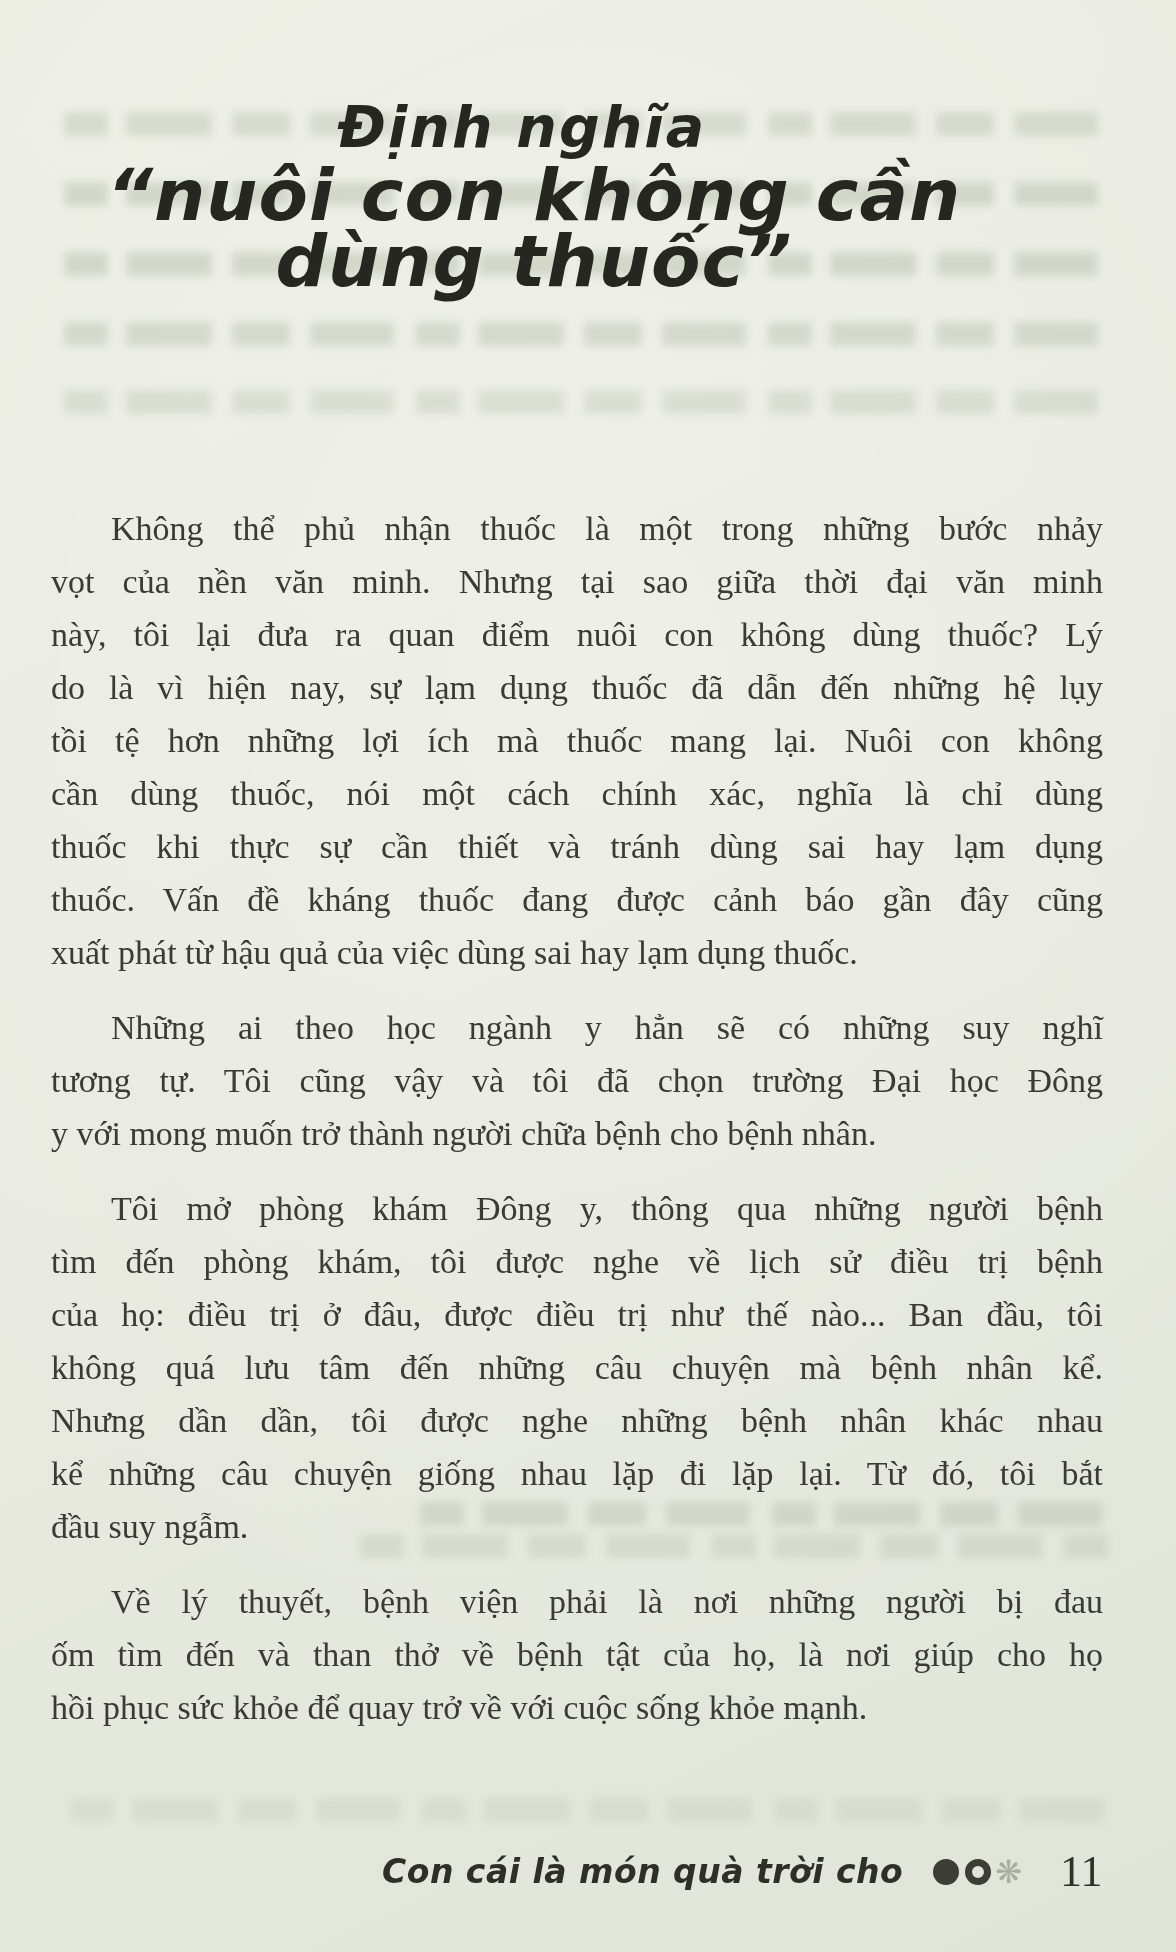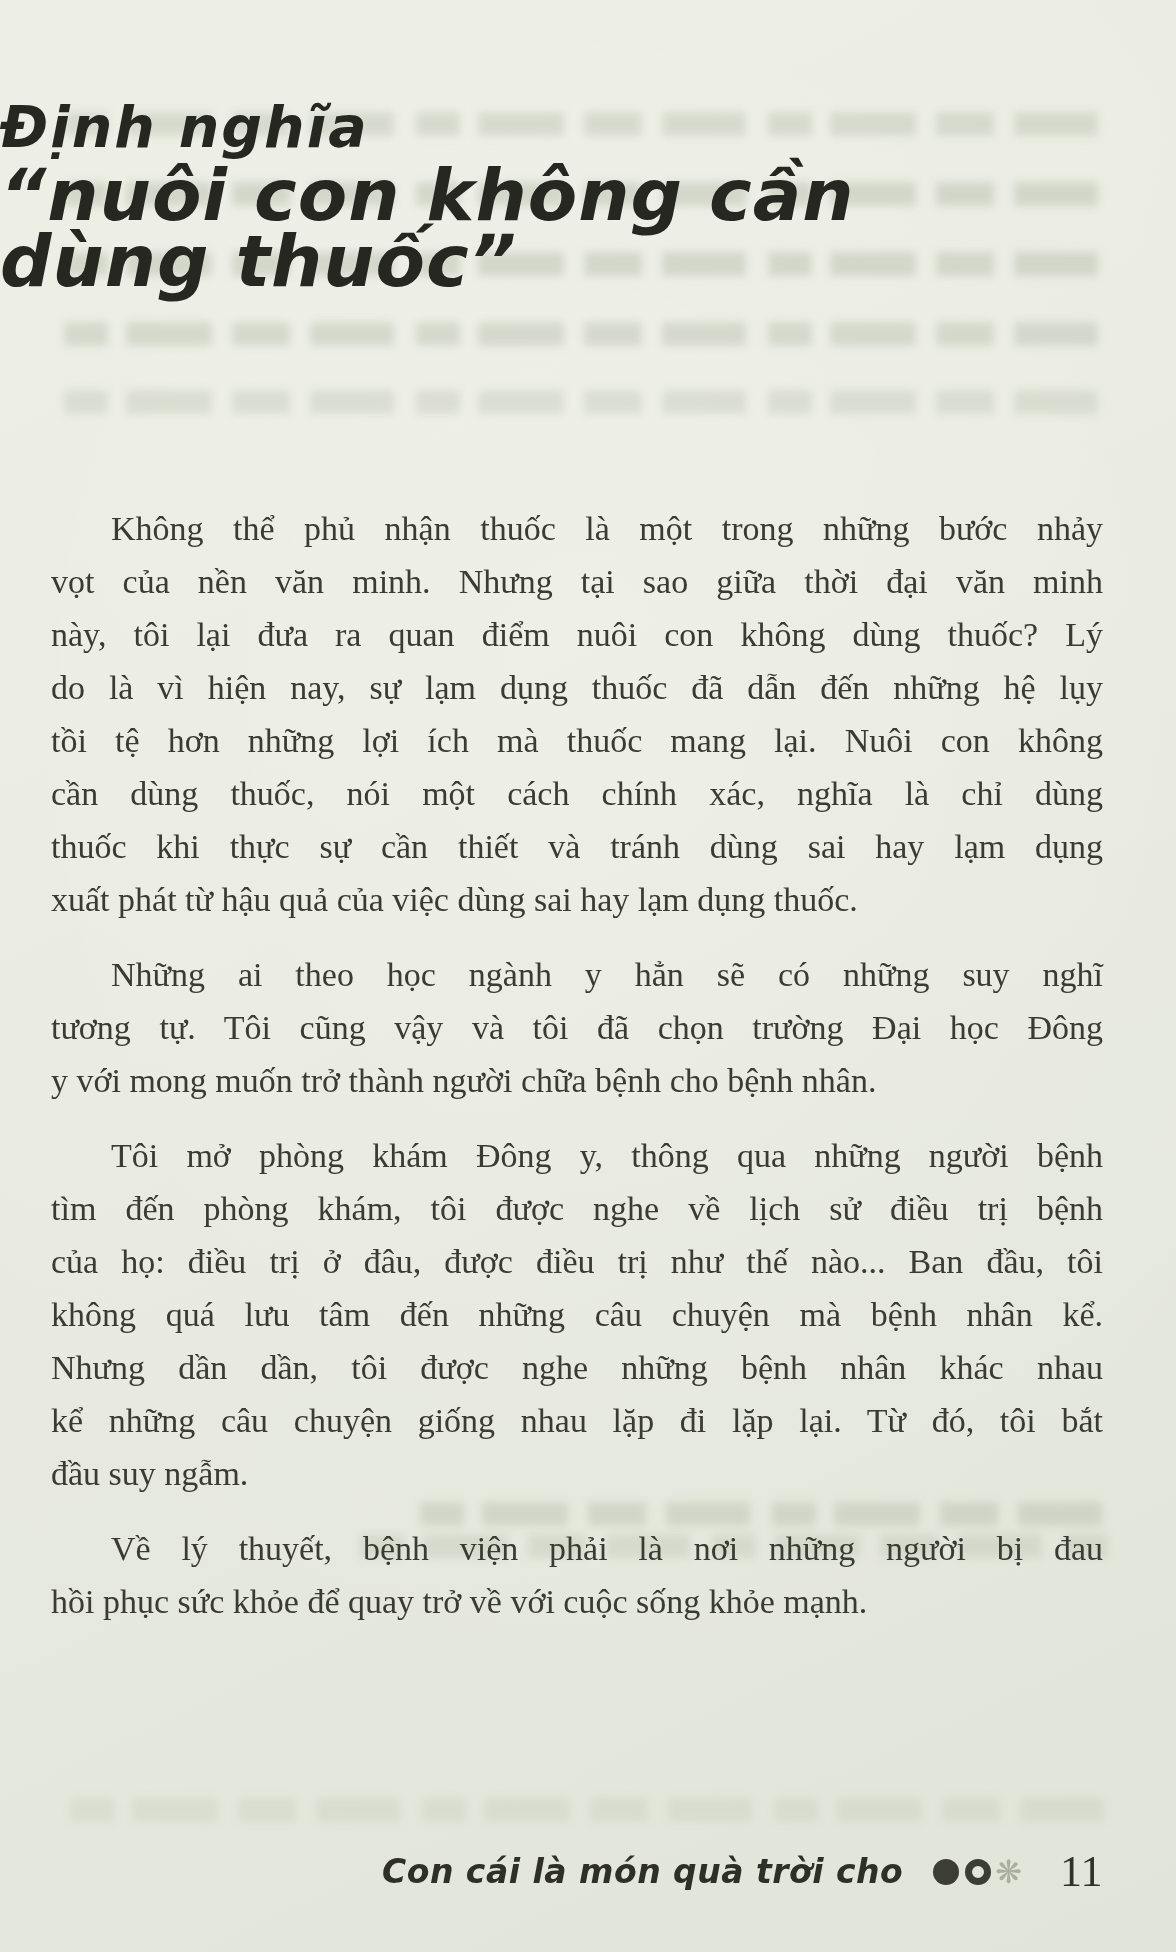--- a/index.html
+++ b/index.html
@@ -22,21 +22,21 @@
       currentColor 0 44px, transparent 44px 62px,
       currentColor 62px 148px, transparent 148px 168px,
       currentColor 168px 226px, transparent 226px 246px,
       currentColor 246px 330px, transparent 330px 352px);
     filter:blur(4px);
     opacity:.30;
   }
 
   .heading{
     position:absolute;top:94px;right:108px;
-    text-align:left;
+    text-align:center;
     color:var(--ink-heading,#262720);
     font-family:"DejaVu Sans", sans-serif;
     font-weight:800;font-style:italic;
   }
   .heading-line1{font-size:57px;line-height:66px;letter-spacing:2px;padding-right:24px;}
   .heading-line2{font-size:72px;line-height:66px;letter-spacing:1px;margin-top:2px;}
 
   .body-text{
     position:absolute;top:502px;left:51px;width:1052px;
     color:var(--ink-body,#3a3b33);
@@ -99,38 +99,40 @@
 
   <div class="body-text">
     <div class="para">
         <div class="line first">Không thể phủ nhận thuốc là một trong những bước nhảy</div>
         <div class="line">vọt của nền văn minh. Nhưng tại sao giữa thời đại văn minh</div>
         <div class="line">này, tôi lại đưa ra quan điểm nuôi con không dùng thuốc? Lý</div>
         <div class="line">do là vì hiện nay, sự lạm dụng thuốc đã dẫn đến những hệ lụy</div>
         <div class="line">tồi tệ hơn những lợi ích mà thuốc mang lại. Nuôi con không</div>
         <div class="line">cần dùng thuốc, nói một cách chính xác, nghĩa là chỉ dùng</div>
         <div class="line">thuốc khi thực sự cần thiết và tránh dùng sai hay lạm dụng</div>
+        <div class="line">thuốc. Vấn đề kháng thuốc đang được cảnh báo gần đây cũng</div>
         <div class="line last">xuất phát từ hậu quả của việc dùng sai hay lạm dụng thuốc.</div>
       </div>
     <div class="para">
         <div class="line first">Những ai theo học ngành y hẳn sẽ có những suy nghĩ</div>
         <div class="line">tương tự. Tôi cũng vậy và tôi đã chọn trường Đại học Đông</div>
         <div class="line last">y với mong muốn trở thành người chữa bệnh cho bệnh nhân.</div>
       </div>
     <div class="para">
         <div class="line first">Tôi mở phòng khám Đông y, thông qua những người bệnh</div>
         <div class="line">tìm đến phòng khám, tôi được nghe về lịch sử điều trị bệnh</div>
         <div class="line">của họ: điều trị ở đâu, được điều trị như thế nào... Ban đầu, tôi</div>
         <div class="line">không quá lưu tâm đến những câu chuyện mà bệnh nhân kể.</div>
         <div class="line">Nhưng dần dần, tôi được nghe những bệnh nhân khác nhau</div>
         <div class="line">kể những câu chuyện giống nhau lặp đi lặp lại. Từ đó, tôi bắt</div>
         <div class="line last">đầu suy ngẫm.</div>
       </div>
     <div class="para">
         <div class="line first">Về lý thuyết, bệnh viện phải là nơi những người bị đau</div>
+        <div class="line">ốm tìm đến và than thở về bệnh tật của họ, là nơi giúp cho họ</div>
         <div class="line last">hồi phục sức khỏe để quay trở về với cuộc sống khỏe mạnh.</div>
       </div>
   </div>
 
   <div class="footer">
     <span class="running-title">Con cái là món quà trời cho</span>
     <span class="ornaments">
       <span class="dot-filled"></span>
       <span class="dot-ring"></span>
       <span class="dot-flower">❋</span>

